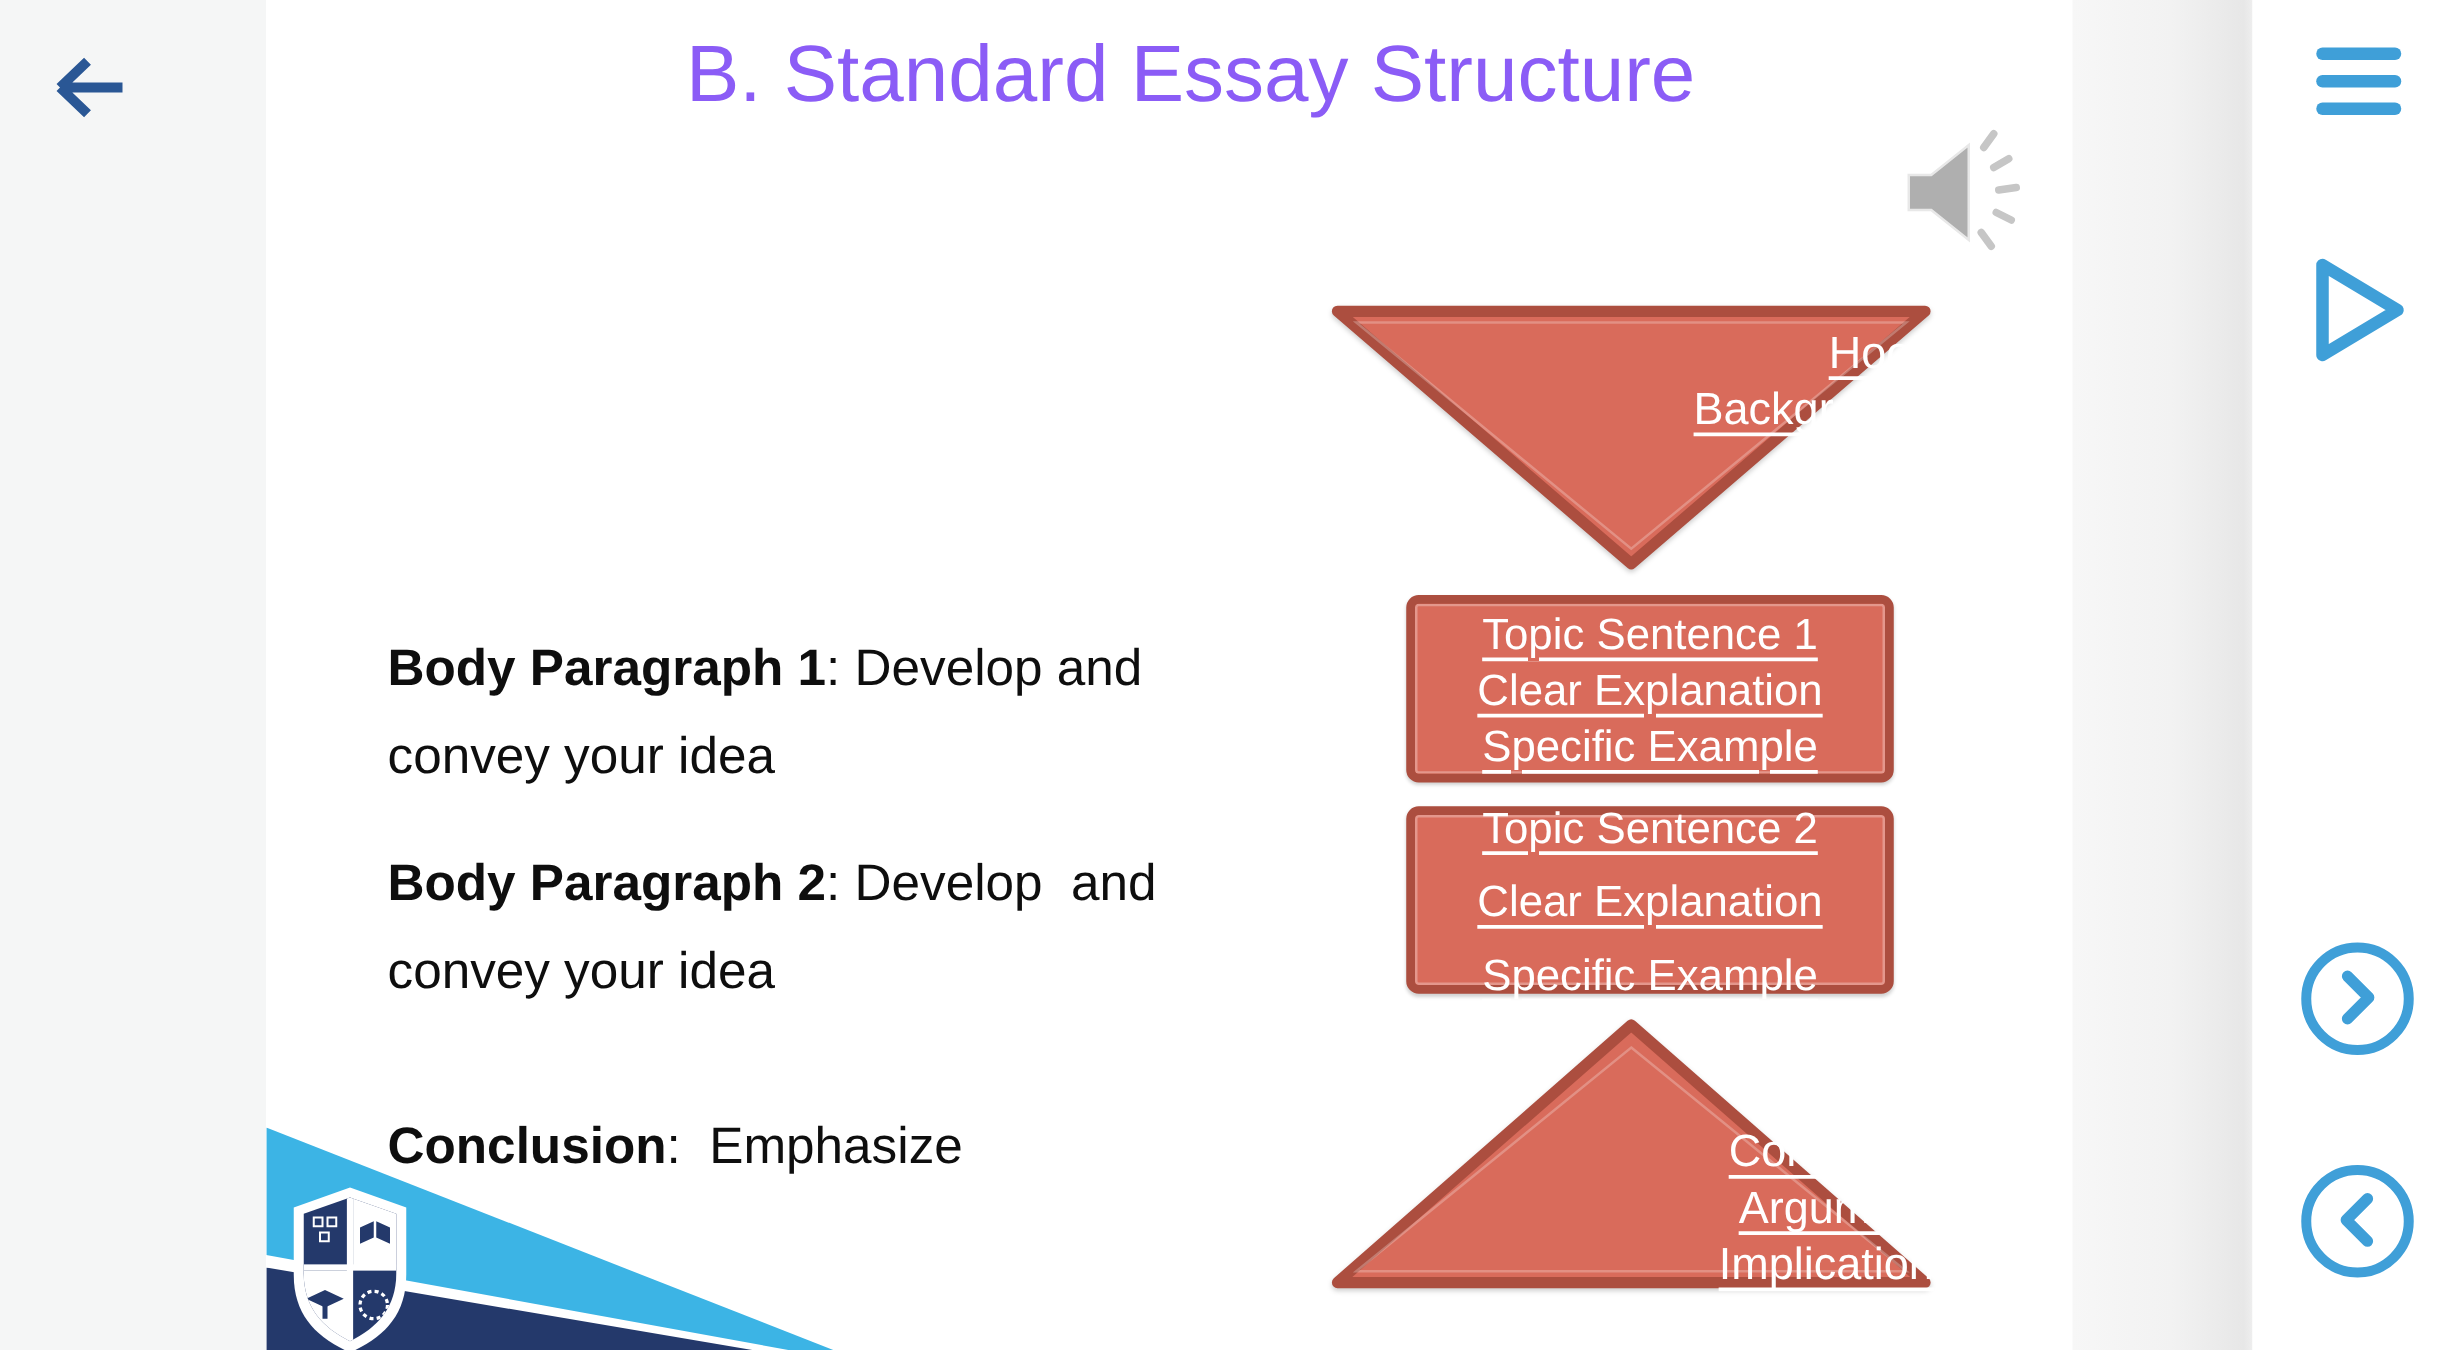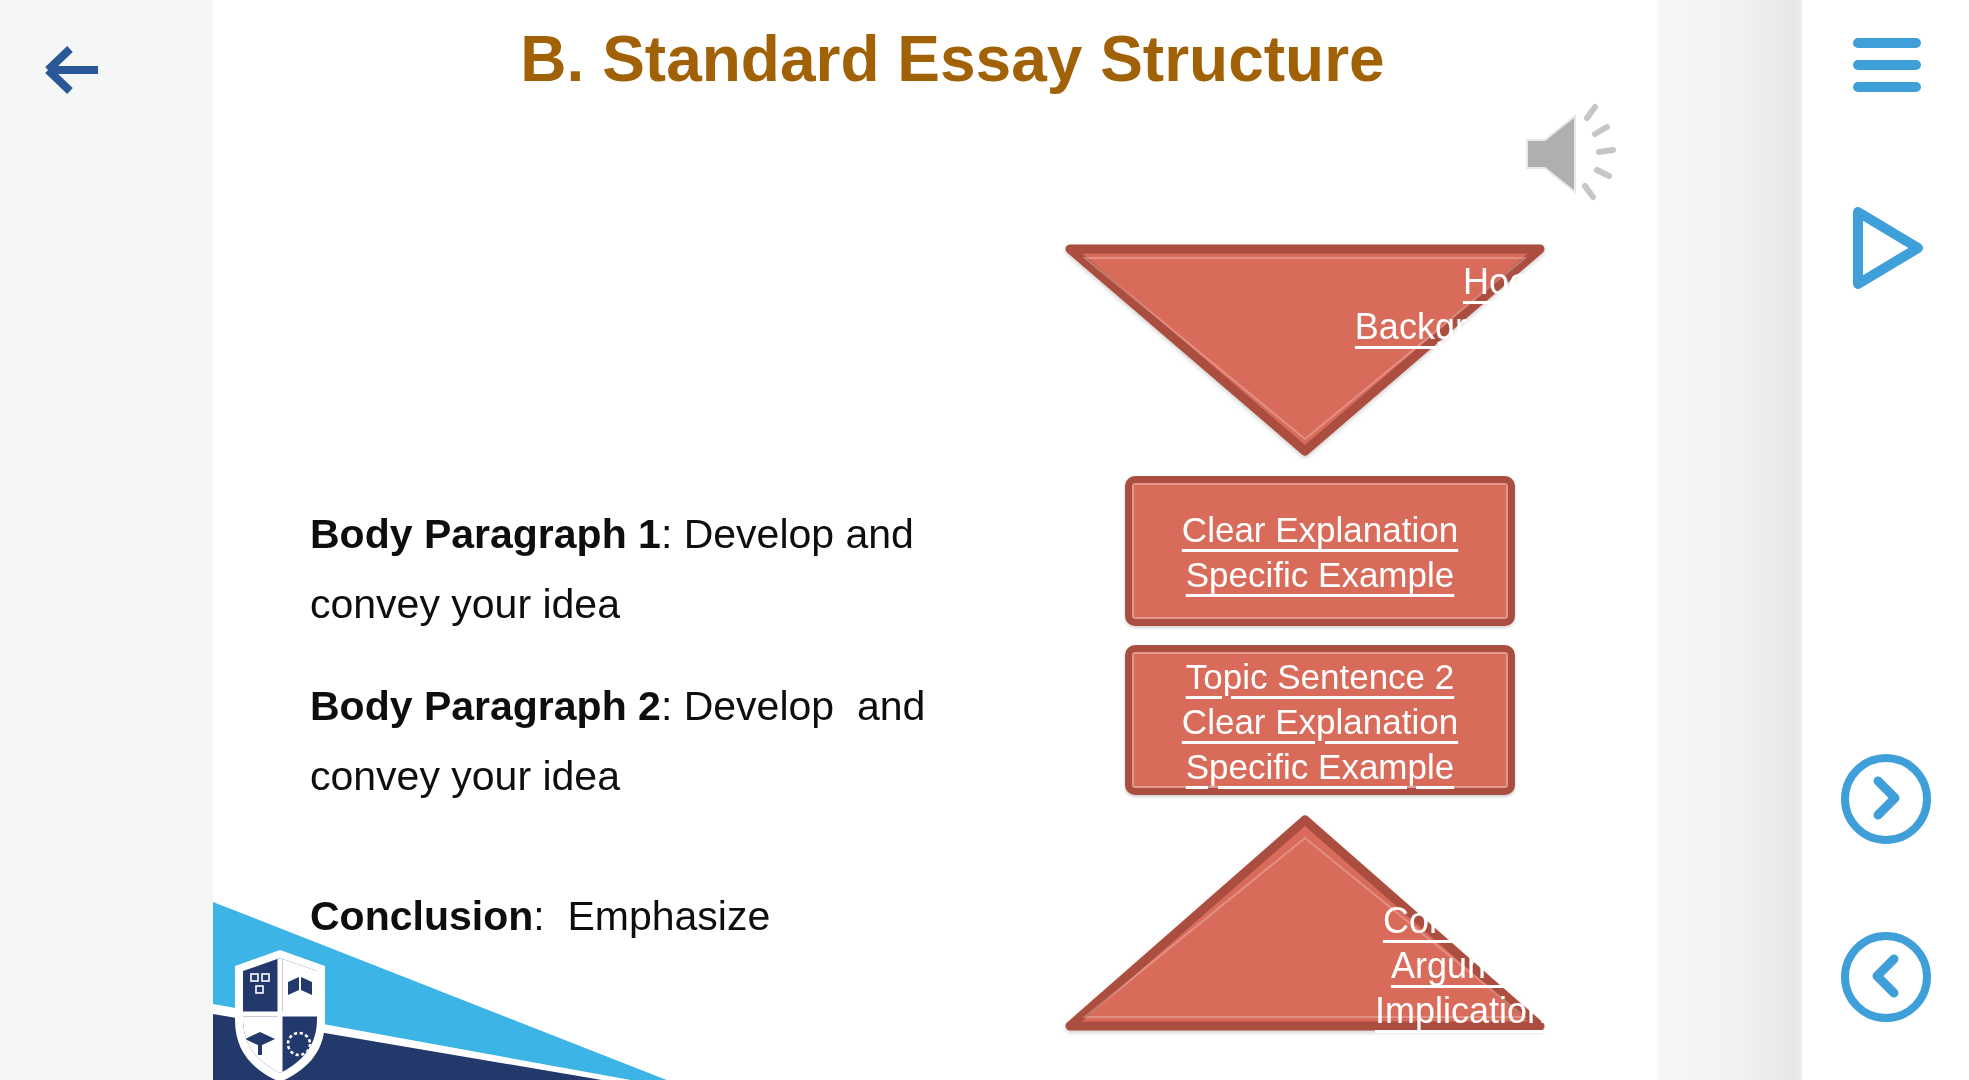--- a/index.html
+++ b/index.html
@@ -12,39 +12,39 @@
   .left-gutter{position:absolute;left:0;top:0;width:213px;height:1080px;background:#f5f6f6;}
   .right-gutter{position:absolute;left:1658px;top:0;width:144px;height:1080px;
     background:linear-gradient(90deg,#f7f7f7 0%,#f2f2f2 55%,#e7e7e7 95%,#eeeeee 100%);}
   .right-panel{position:absolute;left:1802px;top:0;width:167px;height:1080px;background:#ffffff;}
   
   .back-btn{position:absolute;left:28px;top:28px;width:86px;height:86px;cursor:pointer;
     display:flex;align-items:center;justify-content:center;background:transparent;border:none;}
   
   .slide{position:absolute;left:213px;top:0;width:1445px;height:1080px;background:#ffffff;}
   .slide-title{position:absolute;left:0;top:22px;width:100%;padding-left:34px;
-    text-align:center;font-size:64px;font-weight:700;color:#a16207;letter-spacing:0;}
+    text-align:center;font-size:64px;font-weight:400;color:#8b5cf6;letter-spacing:0;}
   
   .para{position:absolute;left:97px;color:#0e0e0e;font-size:41px;line-height:70px;}
   .para .lbl{font-weight:700;}
   .para .rest{font-weight:400;white-space:pre-wrap;}
   .para1{top:235px;width:665px;}
   .para2{top:458px;width:730px;}
   .para3{top:630px;width:742px;}
   .para4{top:840px;width:820px;}
   
   .shape-box{
     position:absolute;background:#d96b5b;border:7px solid #ac4e3f;border-radius:10px;
     box-shadow:inset 0 0 0 2px rgba(255,255,255,0.30),0 2px 3px rgba(0,0,0,0.18);
     display:flex;flex-direction:column;align-items:center;justify-content:center;
   }
   .title-box{left:949px;top:152px;width:308px;height:70px;}
   .ts-box{left:912px;width:390px;height:150px;padding-top:2px;}
   .ts1-box{top:476px;}
-  .ts2-box{top:645px;}
+  .ts2-box{top:645px;gap:14px;}
   .shape-line{
     color:#ffffff;font-size:35px;line-height:45px;text-align:center;
     text-decoration:underline;text-decoration-thickness:3px;text-underline-offset:7px;
   }
   .tri-wrap{position:absolute;}
   .intro-tri{left:850px;top:243px;width:484px;height:216px;}
   .concl-tri{left:850px;top:812px;width:484px;height:222px;}
   .tri-wrap svg{position:absolute;left:0;top:0;filter:drop-shadow(0 2px 2px rgba(0,0,0,0.2));}
   .tri-text{position:absolute;left:0;top:0;width:100%;height:100%;
     display:flex;flex-direction:column;align-items:flex-end;}
@@ -113,20 +113,21 @@
         <polygon points="22,15 462,15 242,196" fill="none" stroke="rgba(255,255,255,0.25)" stroke-width="2"></polygon>
       </svg>
       <div class="tri-text">
         <div class="shape-line">Hook</div>
         <div class="shape-line">Background</div>
         <div class="shape-line">Thesis</div>
       </div>
     </div>
 
     <div class="shape-box ts-box ts1-box">
+      <div class="shape-line">Topic Sentence 1</div>
       <div class="shape-line">Clear Explanation</div>
       <div class="shape-line">Specific Example</div>
     </div>
 
     <div class="shape-box ts-box ts2-box">
       <div class="shape-line">Topic Sentence 2</div>
       <div class="shape-line">Clear Explanation</div>
       <div class="shape-line">Specific Example</div>
     </div>
 

